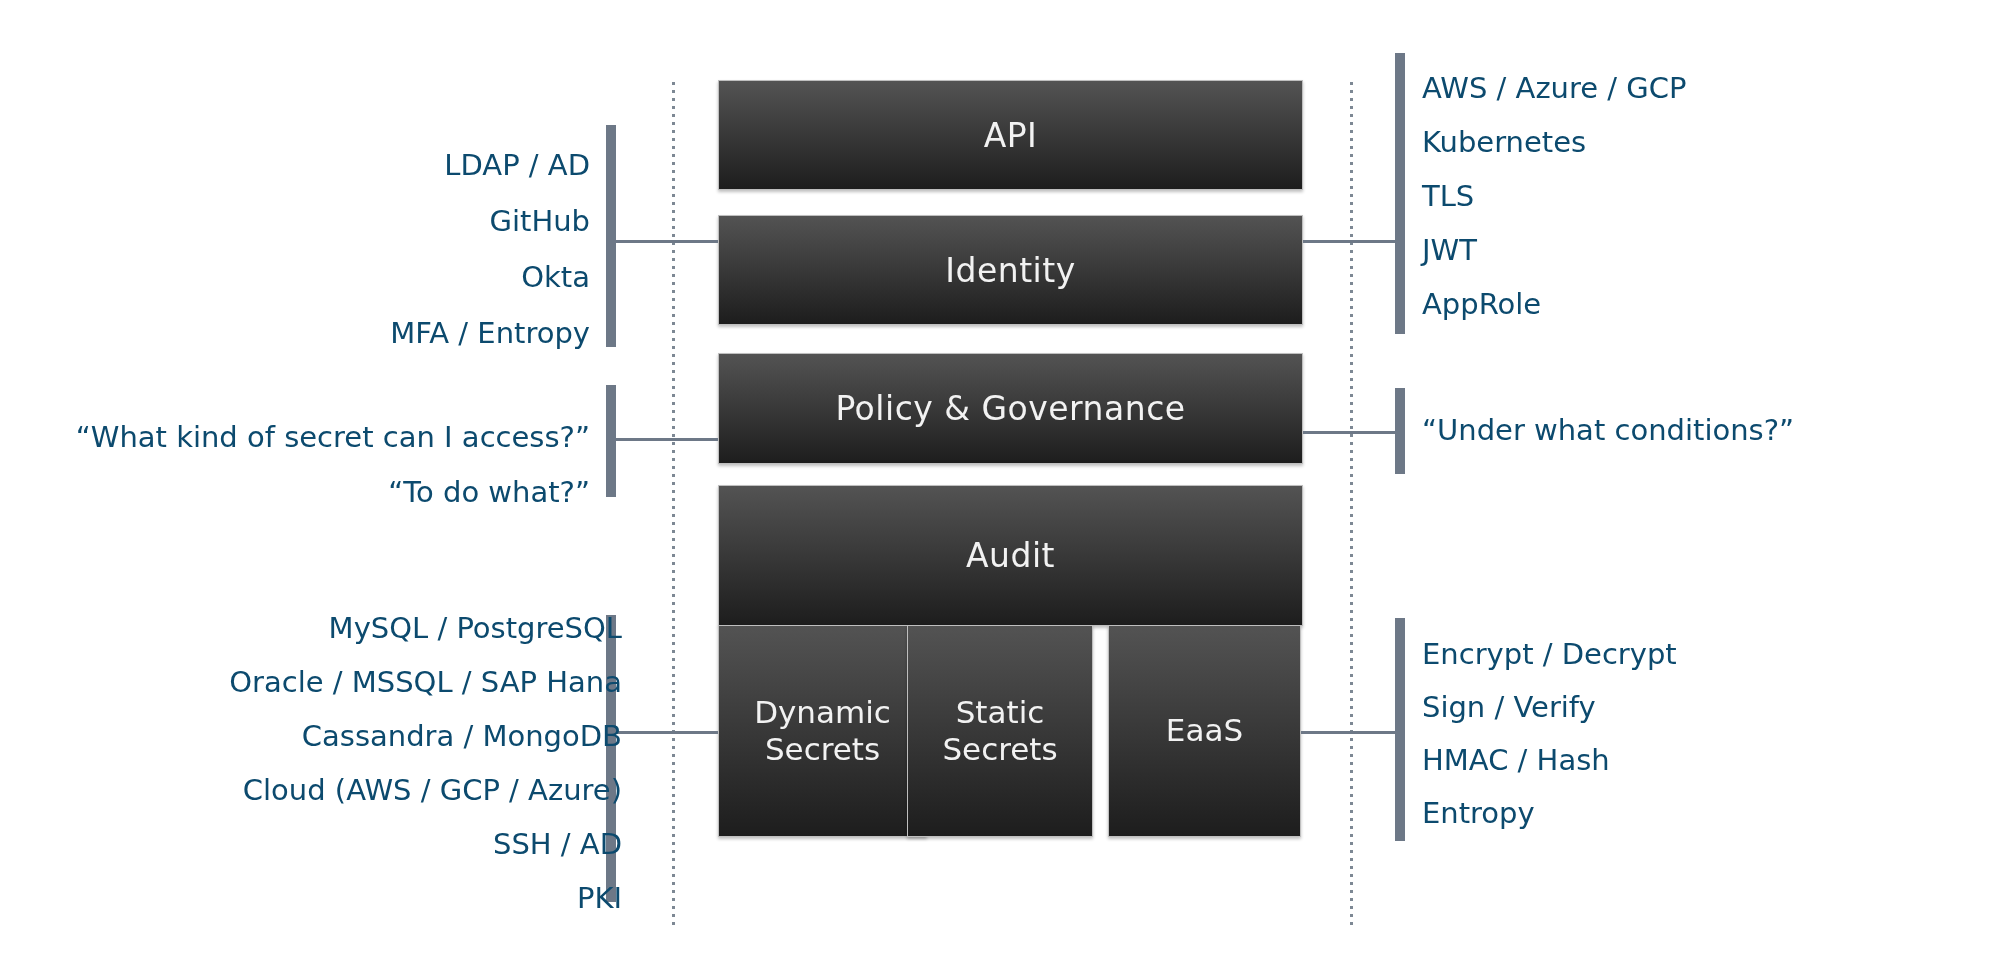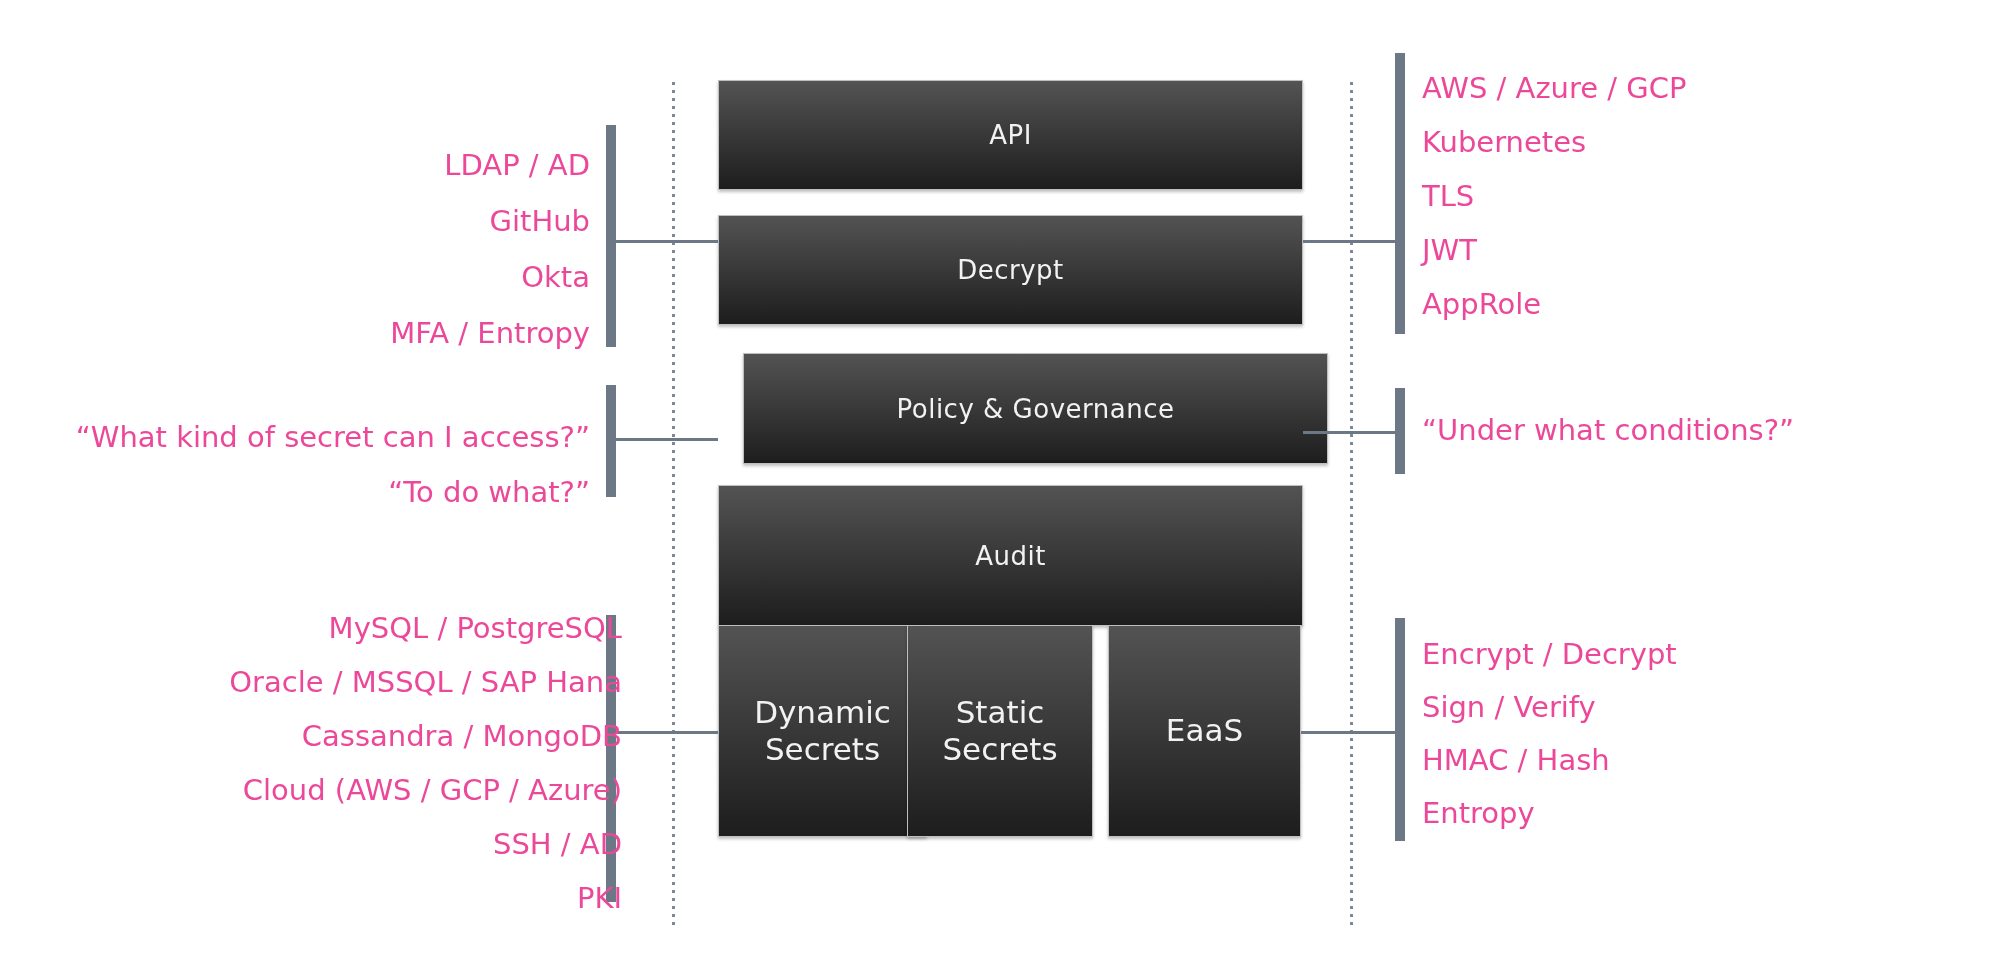--- a/index.html
+++ b/index.html
@@ -11,54 +11,54 @@
   .dotted{
     position:absolute;width:3px;
     background:repeating-linear-gradient(to bottom,#7d8894 0px,#7d8894 3px,transparent 3px,transparent 8px);
   }
   
   .layer-box{
     position:absolute;left:718px;width:585px;box-sizing:border-box;
     background:linear-gradient(180deg,#535353 0%,#3b3b3b 45%,#1d1d1d 100%);
     border:1px solid #bfbfbf;
     color:#f2f2f2;display:flex;align-items:center;justify-content:center;
-    font-size:26px;letter-spacing:.5px;
+    font-size:33px;letter-spacing:.5px;
     box-shadow:0 2px 3px rgba(0,0,0,.25);
   }
   .small-box{
     position:absolute;top:625px;height:212px;box-sizing:border-box;
     background:linear-gradient(180deg,#535353 0%,#3b3b3b 45%,#1d1d1d 100%);
     border:1px solid #bfbfbf;
     color:#f2f2f2;display:flex;align-items:center;justify-content:center;
     font-size:31px;text-align:center;line-height:1.2;padding:0 6px;
     box-shadow:0 2px 3px rgba(0,0,0,.25);
   }
   
   .vbar{position:absolute;width:10px;background:#6d7887;}
   .hline{position:absolute;height:3px;background:#6d7887;}
   
-  .side-list{position:absolute;color:#ec4899;font-size:29px;white-space:nowrap;}
+  .side-list{position:absolute;color:#0c4a6e;font-size:29px;white-space:nowrap;}
   .side-list.align-right{left:0;width:590px;text-align:right;}
   .side-list.align-left{left:1422px;text-align:left;}
 </style>
 </head>
 <body>
 
 <div class="canvas">
 
   <div class="dotted" style="left:672px;top:82px;height:847px;"></div>
   <div class="dotted" style="left:1350px;top:82px;height:847px;"></div>
 
   <div class="layer-box" style="top:80px;height:110px;">
     <span>API</span>
   </div>
   <div class="layer-box" style="top:215px;height:110px;">
-    <span>Decrypt</span>
+    <span>Identity</span>
   </div>
-  <div class="layer-box" style="top:353px;height:111px;margin-left:25px;">
+  <div class="layer-box" style="top:353px;height:111px;">
     <span>Policy &amp; Governance</span>
   </div>
   <div class="layer-box" style="top:485px;height:141px;">
     <span>Audit</span>
   </div>
 
   <div class="small-box" style="left:718px;width:209px;">
     <span>Dynamic Secrets</span>
   </div>
   <div class="small-box" style="left:907px;width:186px;">

